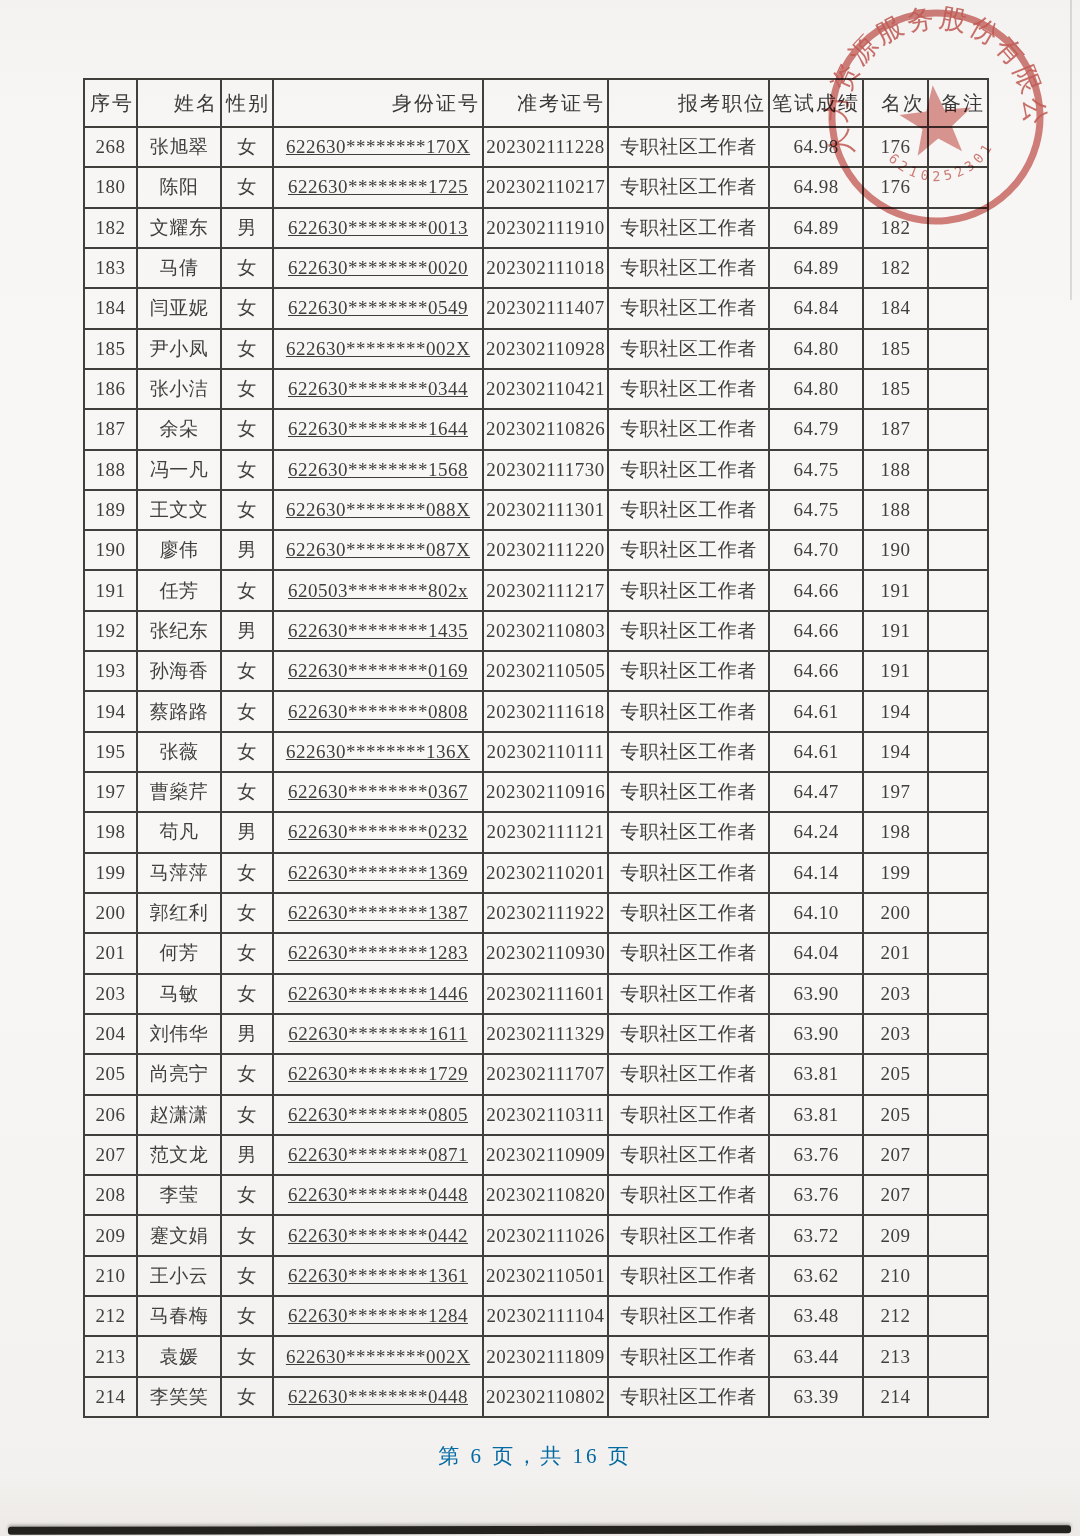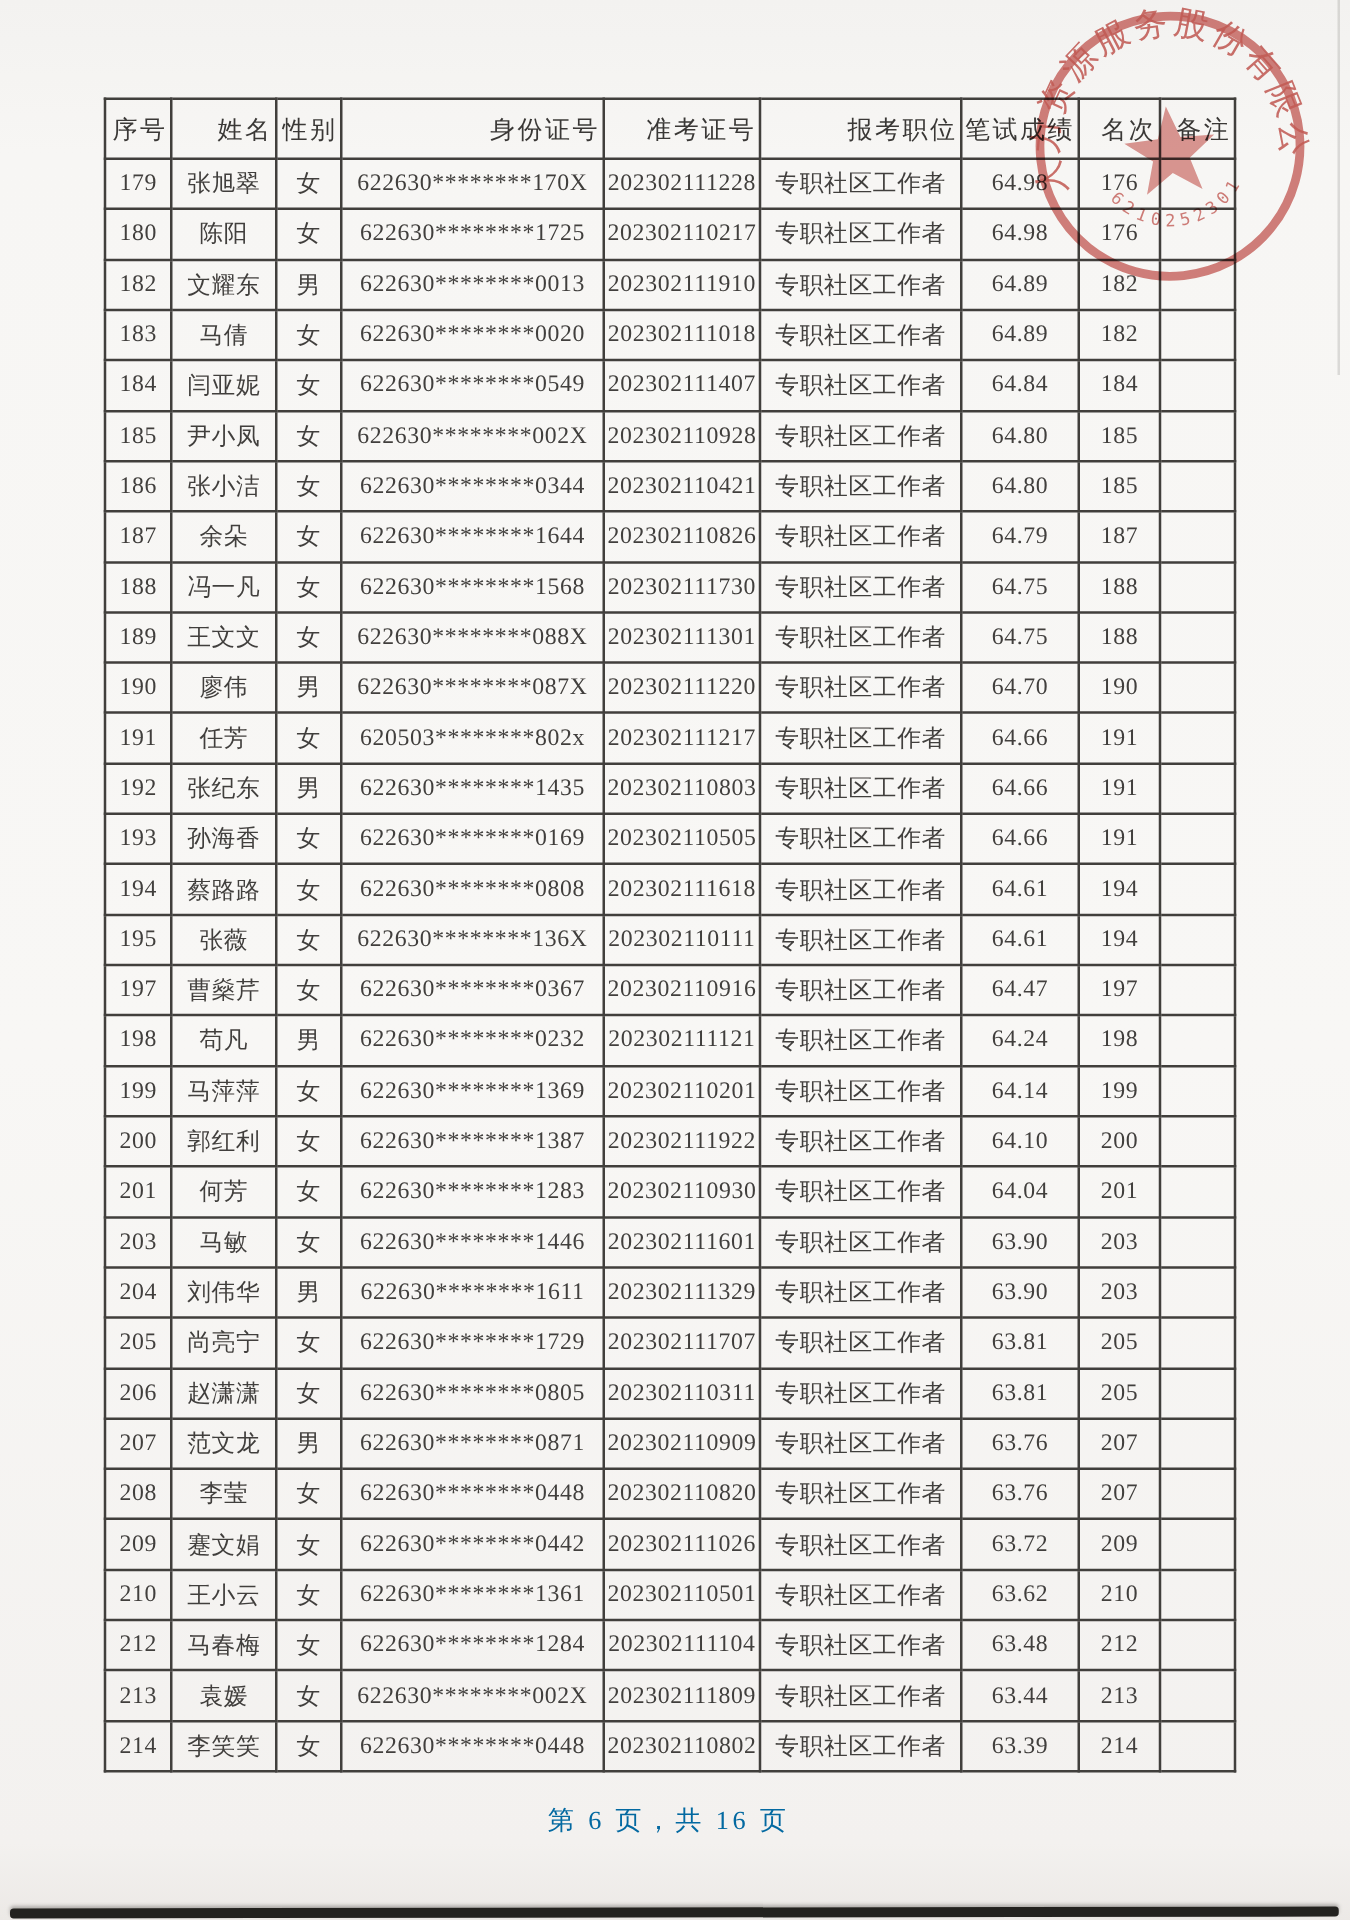--- a/index.html
+++ b/index.html
@@ -20,21 +20,21 @@
     border:2px solid #413f3c;
     text-align:center;vertical-align:middle;
     padding:0 2px;overflow:hidden;white-space:nowrap;
     font-size:19px;color:#413f3d;
     letter-spacing:0.5px;
   }
   table.results th{
     height:46px;font-size:20px;font-weight:normal;letter-spacing:2px;color:#3a3836;text-align:right;
   }
   table.results td{height:33.8px;}
-  td.c-id{font-size:19px;letter-spacing:0;}
+  td.c-id{font-size:19px;letter-spacing:0;text-decoration:underline;}
   td.c-ticket{font-size:18.5px;letter-spacing:0;}
   td.c-pos{letter-spacing:0;}
   
   .footer{
     position:absolute;left:83px;top:1442px;width:904px;
     text-align:center;font-size:21px;letter-spacing:3px;color:#0369a1;
   }
   
   .stamp{
     position:absolute;left:823px;top:4px;width:226px;height:226px;
@@ -79,21 +79,21 @@
         <th>身份证号</th>
         <th>准考证号</th>
         <th>报考职位</th>
         <th>笔试成绩</th>
         <th>名次</th>
         <th>备注</th>
       </tr>
     </thead>
     <tbody id="table-body">
         <tr>
-      <td class="c-serial">179</td>
+      <td class="c-serial">268</td>
       <td class="c-name">张旭翠</td>
       <td class="c-gender">女</td>
       <td class="c-id">622630********170X</td>
       <td class="c-ticket">202302111228</td>
       <td class="c-pos">专职社区工作者</td>
       <td class="c-score">64.98</td>
       <td class="c-rank">176</td>
       <td class="c-remark"></td>
     </tr>
         <tr>

